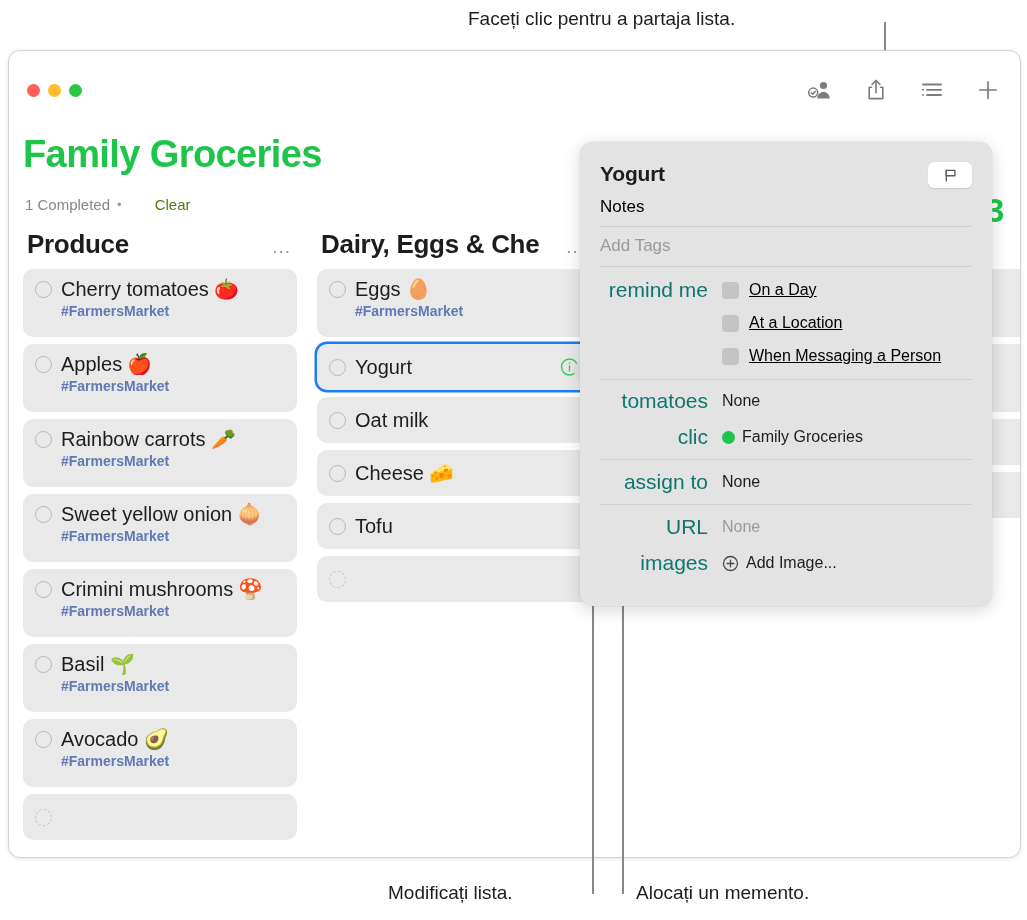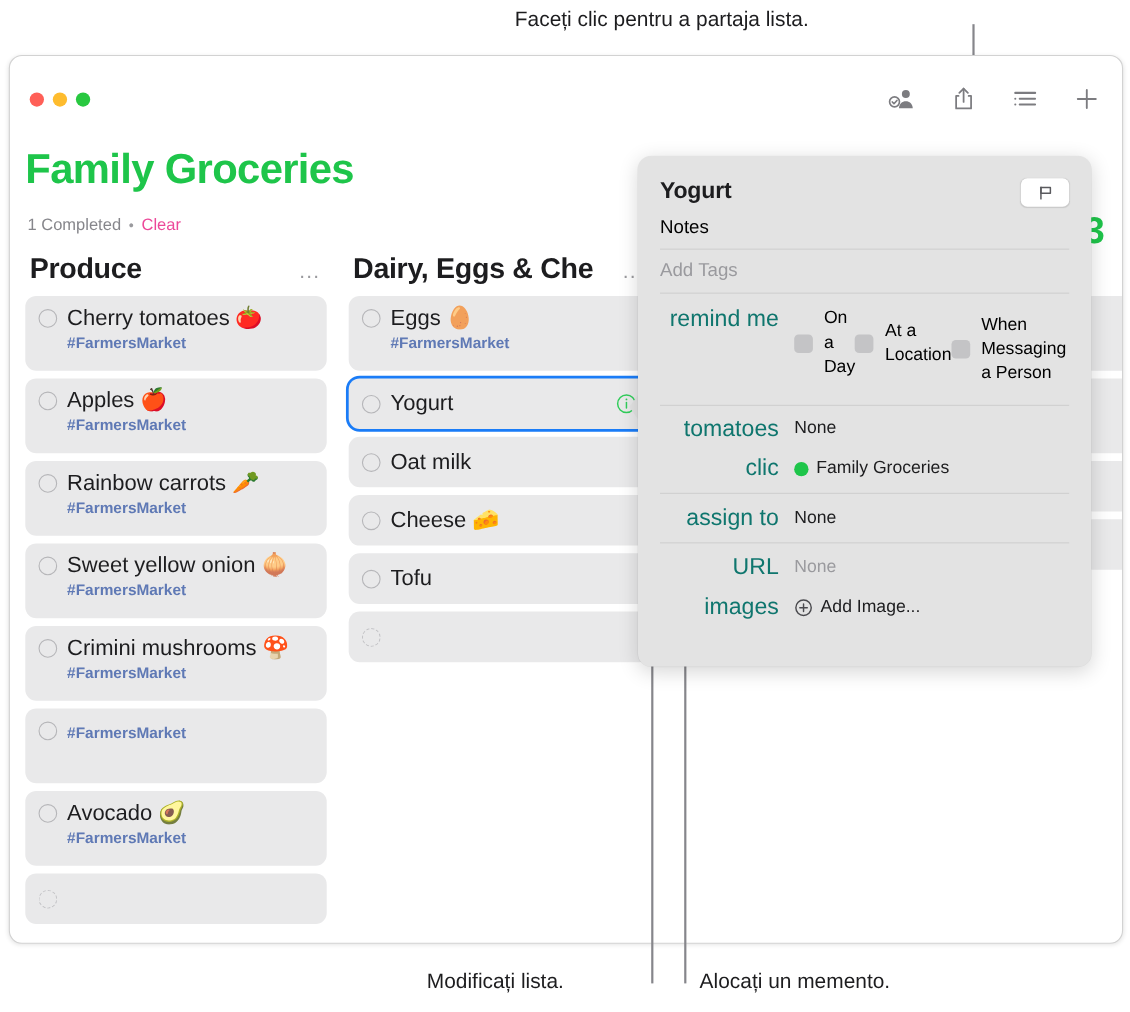--- a/index.html
+++ b/index.html
@@ -97,21 +97,21 @@
   #completed-bar {
     position: absolute;
     left: 16px;
     top: 145px;
     font-size: 15px;
     color: #86868b;
     display: flex;
     align-items: center;
     gap: 7px;
   }
-  #completed-bar .clear-link { color: #ec4899; }
+  #completed-bar .clear-link { color: #4d7c0f; margin-left: 26px; }
   #completed-bar .sep { color: #9a9a9e; font-size: 13px; }
 
   
   #columns {
     position: absolute;
     left: 0px;
     top: 178px;
     right: 0;
     bottom: 0;
     display: flex;
@@ -309,21 +309,21 @@
     line-height: 22px;
     margin-bottom: 11px;
   }
   .check-row:last-child { margin-bottom: 0; }
   .cb {
     width: 17px; height: 17px;
     border-radius: 4px;
     background: #c4c4c6;
     flex: 0 0 17px;
   }
-  .remind-stack { display: flex; flex-direction: row; }
+  .remind-stack { display: flex; flex-direction: column; text-decoration: underline; }
   .list-dot {
     width: 13px; height: 13px;
     border-radius: 50%;
     background: #1ec54a;
     flex: 0 0 13px;
   }
   .plus-circle {
     width: 17px; height: 17px;
     flex: 0 0 17px;
     color: #4a4a4e;
@@ -436,20 +436,21 @@
           <div class="rem-row two-line">
             <div class="rem-circle"></div>
             <div class="rem-body">
               <div class="rem-title">Crimini mushrooms 🍄</div>
               <div class="rem-tag">#FarmersMarket</div>
             </div>
           </div>
           <div class="rem-row two-line">
             <div class="rem-circle"></div>
             <div class="rem-body">
+              <div class="rem-title">Basil 🌱</div>
               <div class="rem-tag">#FarmersMarket</div>
             </div>
           </div>
           <div class="rem-row two-line">
             <div class="rem-circle"></div>
             <div class="rem-body">
               <div class="rem-title">Avocado 🥑</div>
               <div class="rem-tag">#FarmersMarket</div>
             </div>
           </div>

